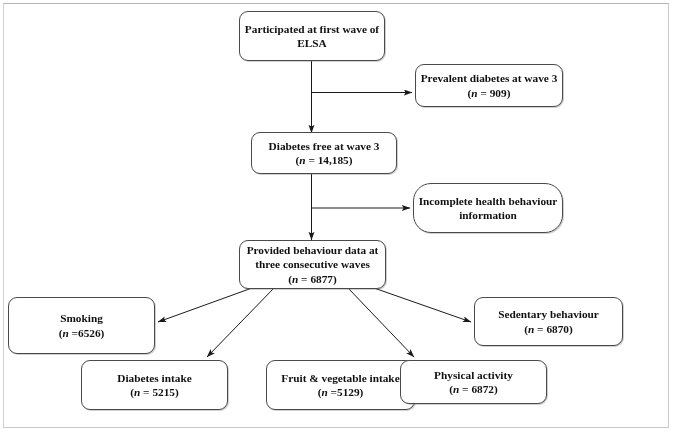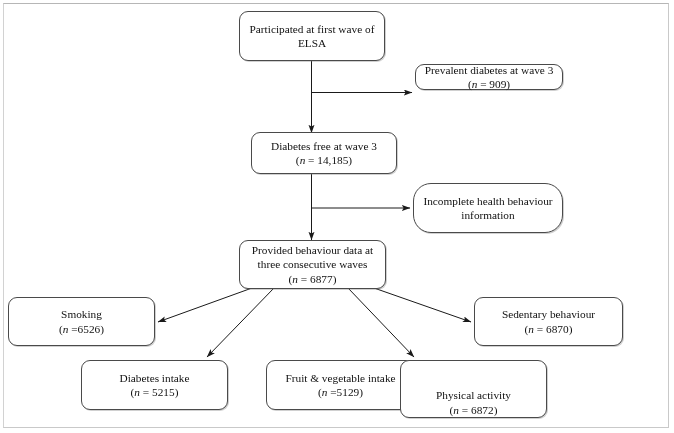--- a/index.html
+++ b/index.html
@@ -7,20 +7,21 @@
     padding: 0;
     background: #ffffff;
   }
   #page {
     position: relative;
     width: 674px;
     height: 433px;
     background: #ffffff;
     overflow: hidden;
     font-family: "Liberation Serif", "DejaVu Serif", serif;
+    font-weight: bold;
   }
   
   #page-frame {
     position: absolute;
     left: 3px;
     top: 3px;
     width: 666px;
     height: 425px;
     border: 1px solid #c9c9c9;
     border-top-color: #b6b6b6;
@@ -106,21 +107,21 @@
     </g>
   </svg>
 
   <div class="node" style="left:239px; top:11px; width:146px; height:50px;">
     <div class="inner">
       <span class="ln">Participated at first wave of</span>
       <span class="ln">ELSA</span>
     </div>
   </div>
 
-  <div class="node" style="left:415px; top:64px; width:148px; height:26px;">
+  <div class="node" style="left:415px; top:64px; width:148px; height:43px;">
     <div class="inner">
       <span class="ln">Prevalent diabetes at wave 3</span>
       <span class="ln"><span>(</span><span class="ital">n</span><span> = 909)</span></span>
     </div>
   </div>
 
   <div class="node" style="left:251px; top:132px; width:146px; height:42px;">
     <div class="inner">
       <span class="ln">Diabetes free at wave 3</span>
       <span class="ln"><span>(</span><span class="ital">n</span><span> = 14,185)</span></span>
@@ -135,21 +136,21 @@
   </div>
 
   <div class="node" style="left:239px; top:240px; width:147px; height:49px;">
     <div class="inner">
       <span class="ln">Provided behaviour data at</span>
       <span class="ln">three consecutive waves</span>
       <span class="ln"><span>(</span><span class="ital">n</span><span> = 6877)</span></span>
     </div>
   </div>
 
-  <div class="node" style="left:8px; top:297px; width:147px; height:49px;">
+  <div class="node" style="left:8px; top:297px; width:147px; height:57px;">
     <div class="inner">
       <span class="ln">Smoking</span>
       <span class="ln"><span>(</span><span class="ital">n</span><span> =6526)</span></span>
     </div>
   </div>
 
   <div class="node" style="left:474px; top:297px; width:149px; height:49px;">
     <div class="inner">
       <span class="ln">Sedentary behaviour</span>
       <span class="ln"><span>(</span><span class="ital">n</span><span> = 6870)</span></span>
@@ -163,20 +164,20 @@
     </div>
   </div>
 
   <div class="node" style="left:239px; top:360px; width:149px; height:50px;margin-left:27px;">
     <div class="inner">
       <span class="ln">Fruit &amp; vegetable intake</span>
       <span class="ln"><span>(</span><span class="ital">n</span><span> =5129)</span></span>
     </div>
   </div>
 
-  <div class="node" style="left:400px; top:360px; width:147px; height:58px;align-items:flex-end;">
+  <div class="node" style="left:400px; top:360px; width:147px; height:44px;">
     <div class="inner">
       <span class="ln">Physical activity</span>
       <span class="ln"><span>(</span><span class="ital">n</span><span> = 6872)</span></span>
     </div>
   </div>
 
 </div>
 
 </body></html>

